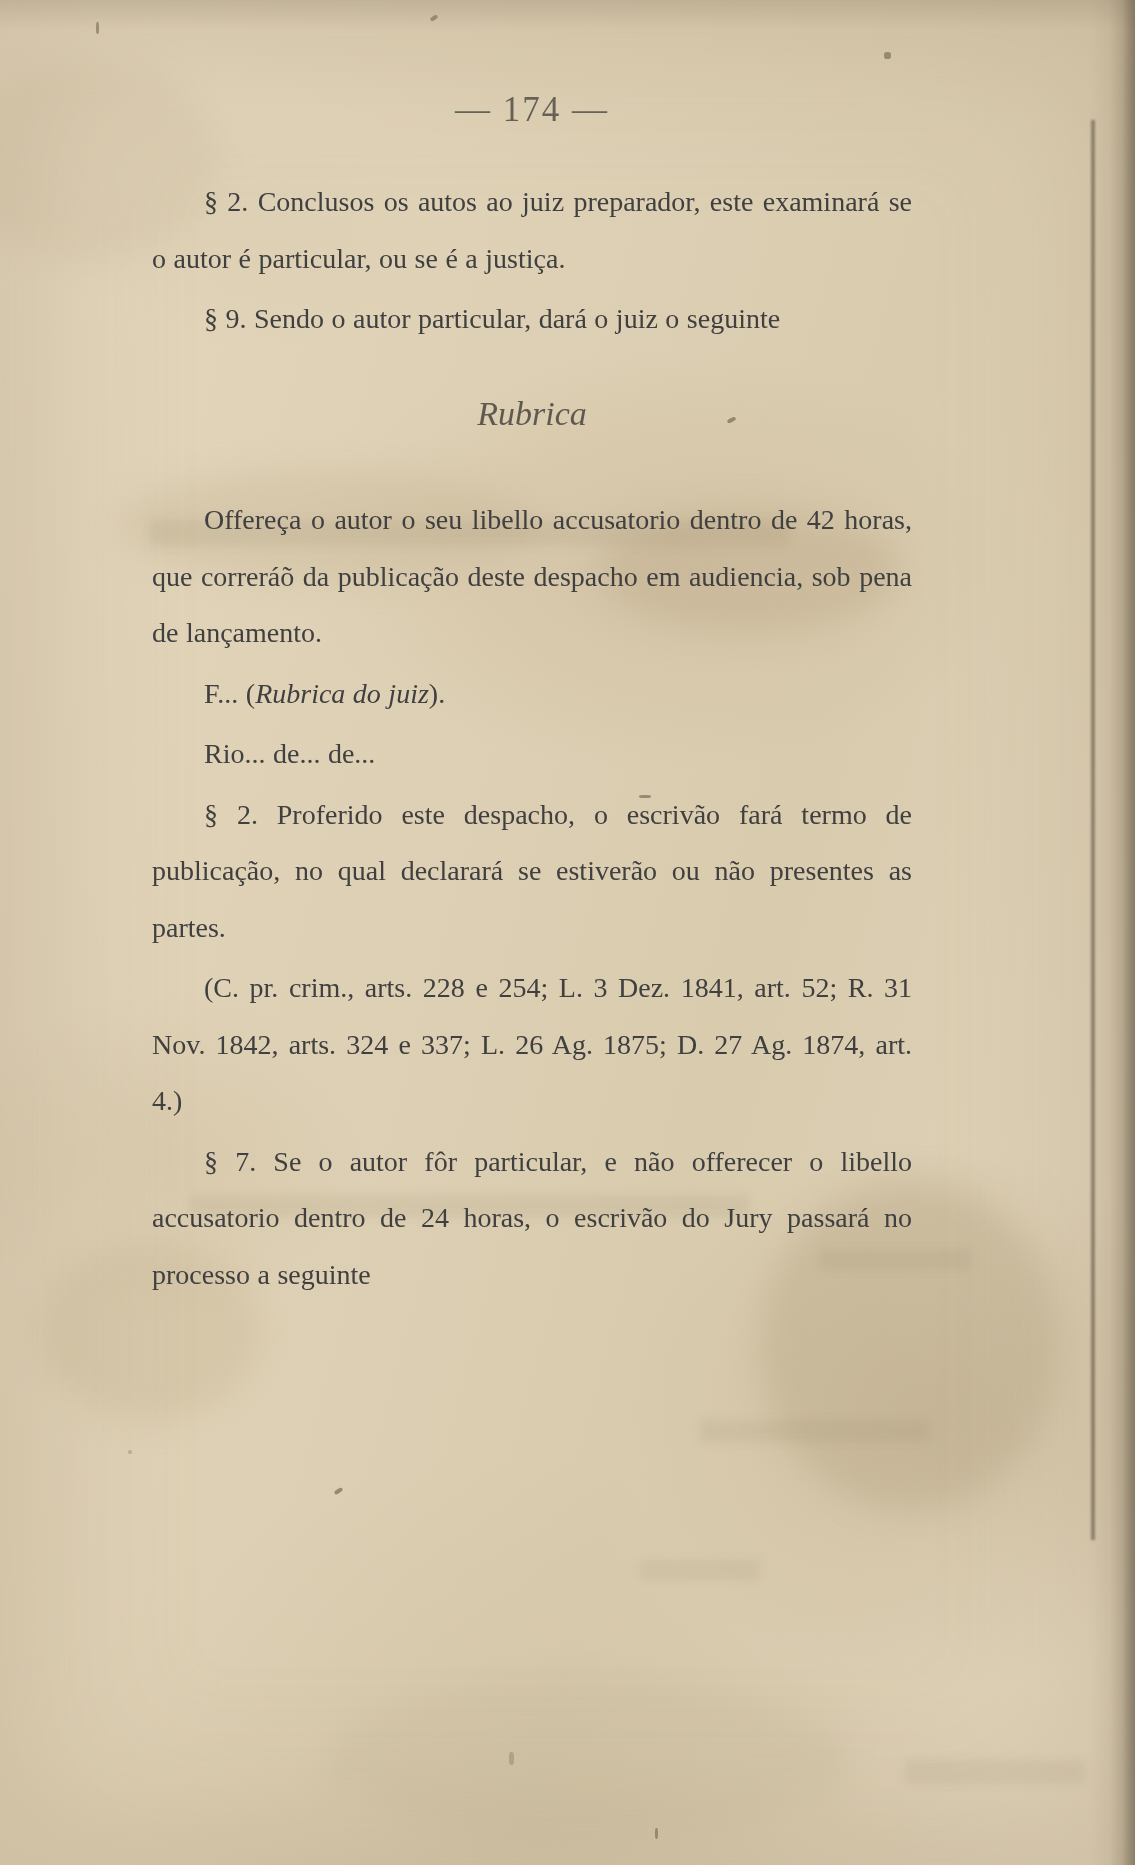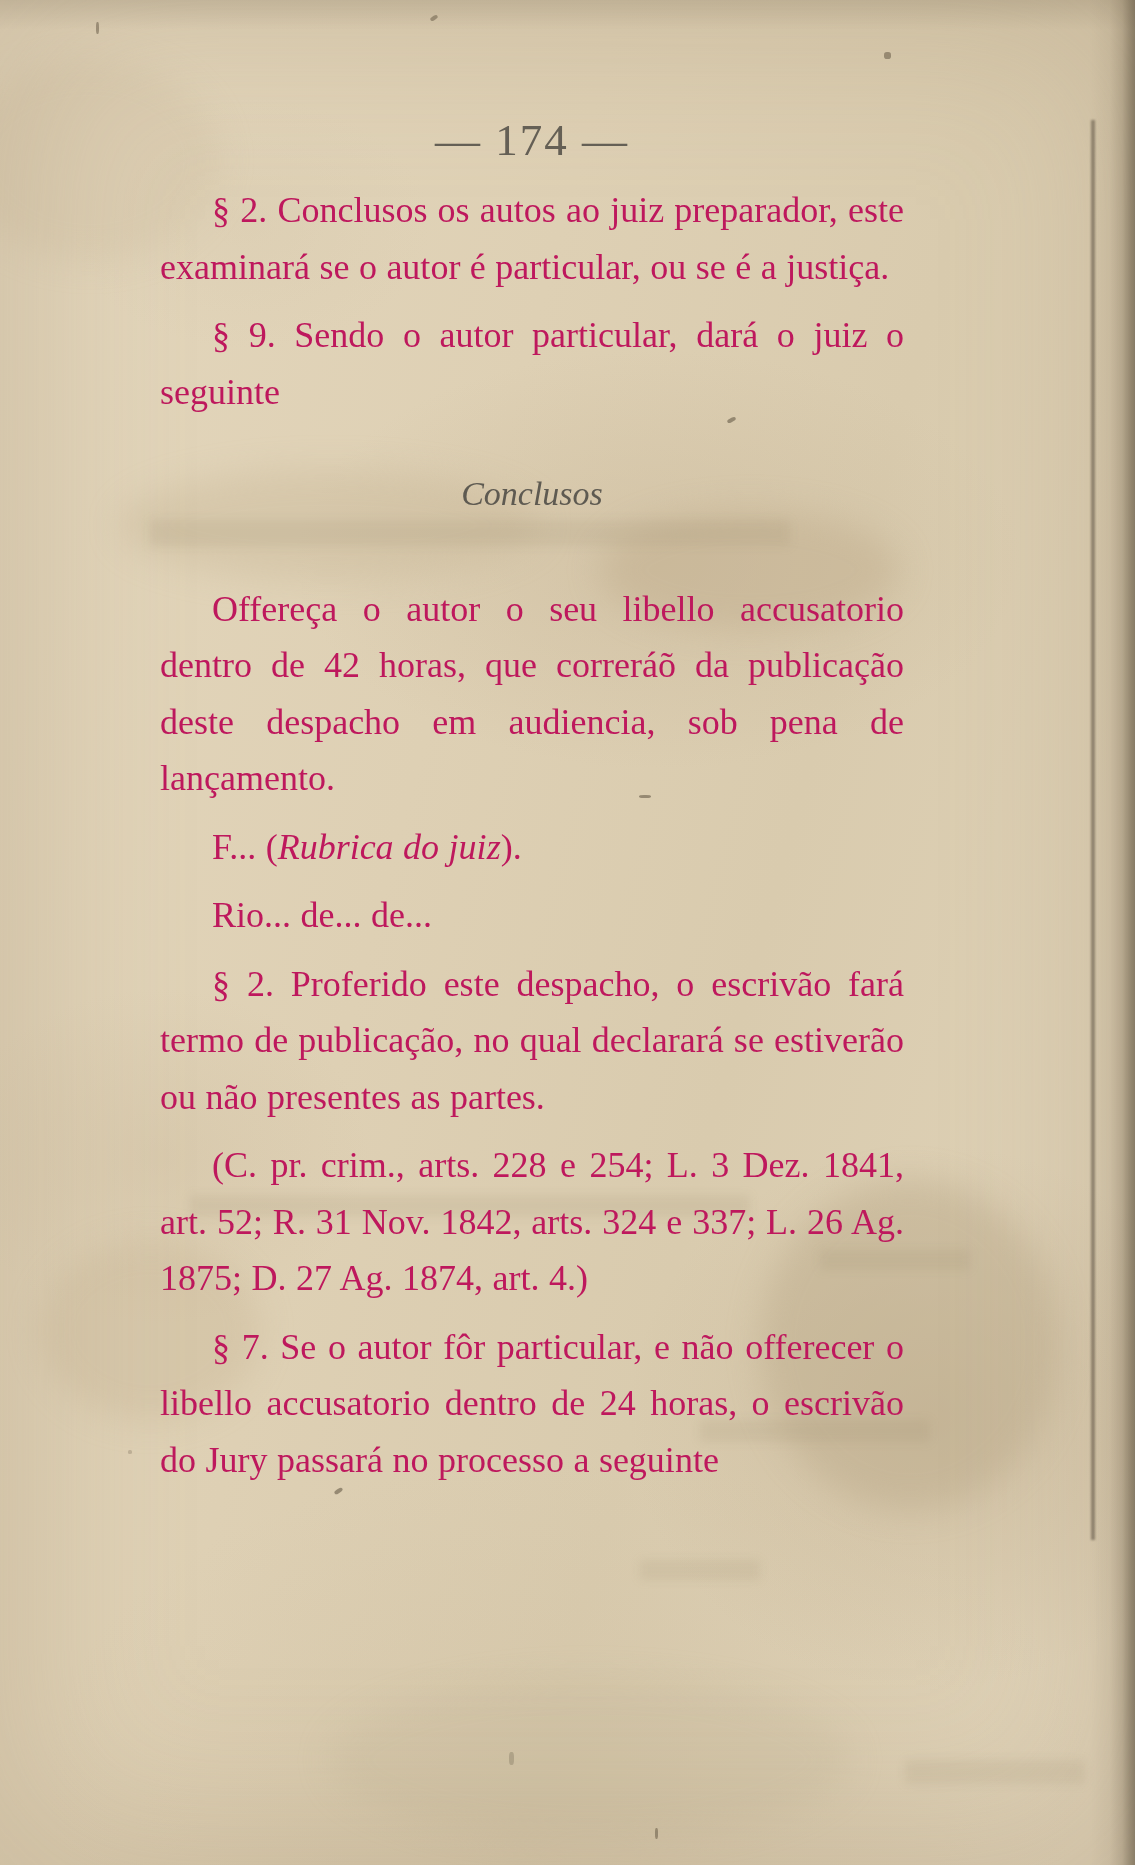--- a/index.html
+++ b/index.html
@@ -65,42 +65,42 @@
 
   
   .content {
     position: absolute;
     left: 148px;
     top: 0;
     width: 768px;
   }
   .folio {
     position: absolute;
-    top: 114px;
+    top: 90px;
     left: 0;
     width: 768px;
     text-align: center;
-    font-size: 45px;
+    font-size: 35px;
     letter-spacing: 2px;
     color: #645f55;
   }
   .body-block {
     position: absolute;
     top: 170px;
     left: 0;
     width: 768px;
   }
   p.para {
-    margin: 12px;
-    font-size: 36px;
+    margin: 4px;
+    font-size: 28px;
     line-height: 56.5px;
     text-align: justify;
     text-align-last: left;
     text-indent: 52px;
-    color: #be185d;
+    color: #404040;
     word-spacing: 0.5px;
   }
   p.centered {
     margin: 0;
     font-size: 34px;
     line-height: 56.5px;
     text-align: center;
     font-style: italic;
     text-indent: 0;
     color: #5e5a51;
@@ -166,21 +166,21 @@
     <div class="folio">— 174 —</div>
 
     <div class="body-block">
 
       <p class="para">§ 2. Conclusos os autos ao juiz preparador, este examinará se o autor é particular, ou se é a justiça.</p>
 
       <p class="para">§ 9. Sendo o autor particular, dará o juiz o seguinte</p>
 
       <div class="gap-sm"></div>
 
-      <p class="centered">Conclusos</p>
+      <p class="centered">Rubrica</p>
 
       <div class="gap-md"></div>
 
       <p class="para">Offereça o autor o seu libello accusatorio dentro de 42 horas, que correráõ da publicação deste despacho em audiencia, sob pena de lançamento.</p>
 
       <p class="para"><span>F... (</span><span class="italic">Rubrica do juiz</span><span>).</span></p>
 
       <p class="para">Rio... de... de...</p>
 
       <p class="para">§ 2. Proferido este despacho, o escrivão fará termo de publicação, no qual declarará se estiverão ou não presentes as partes.</p>

